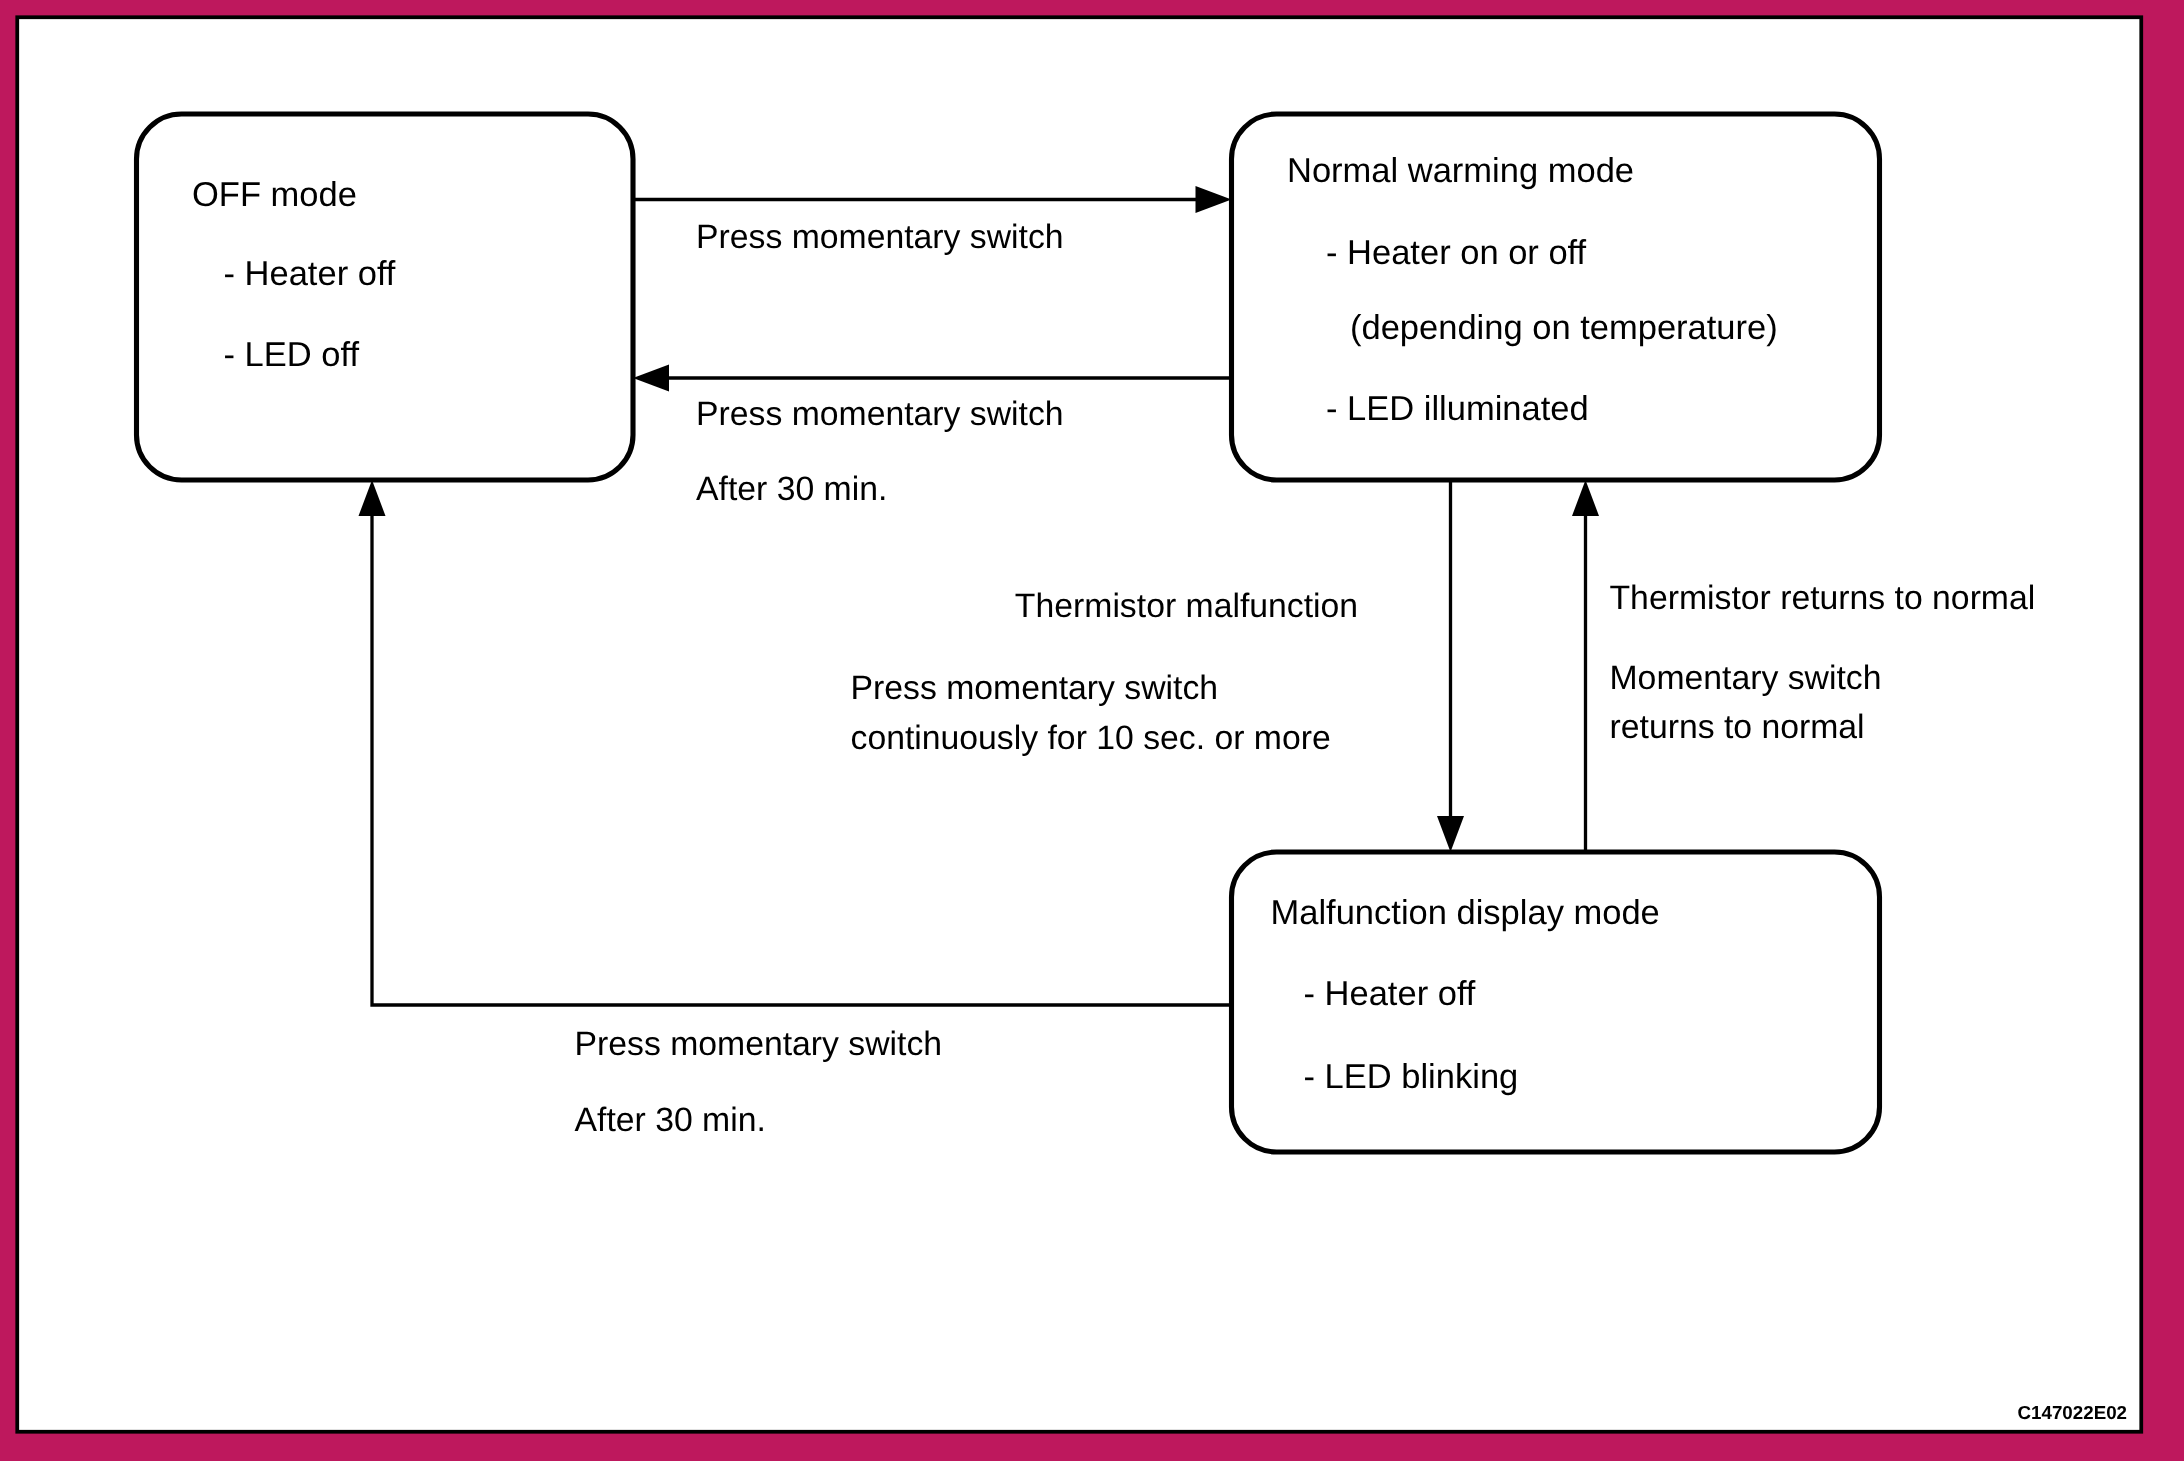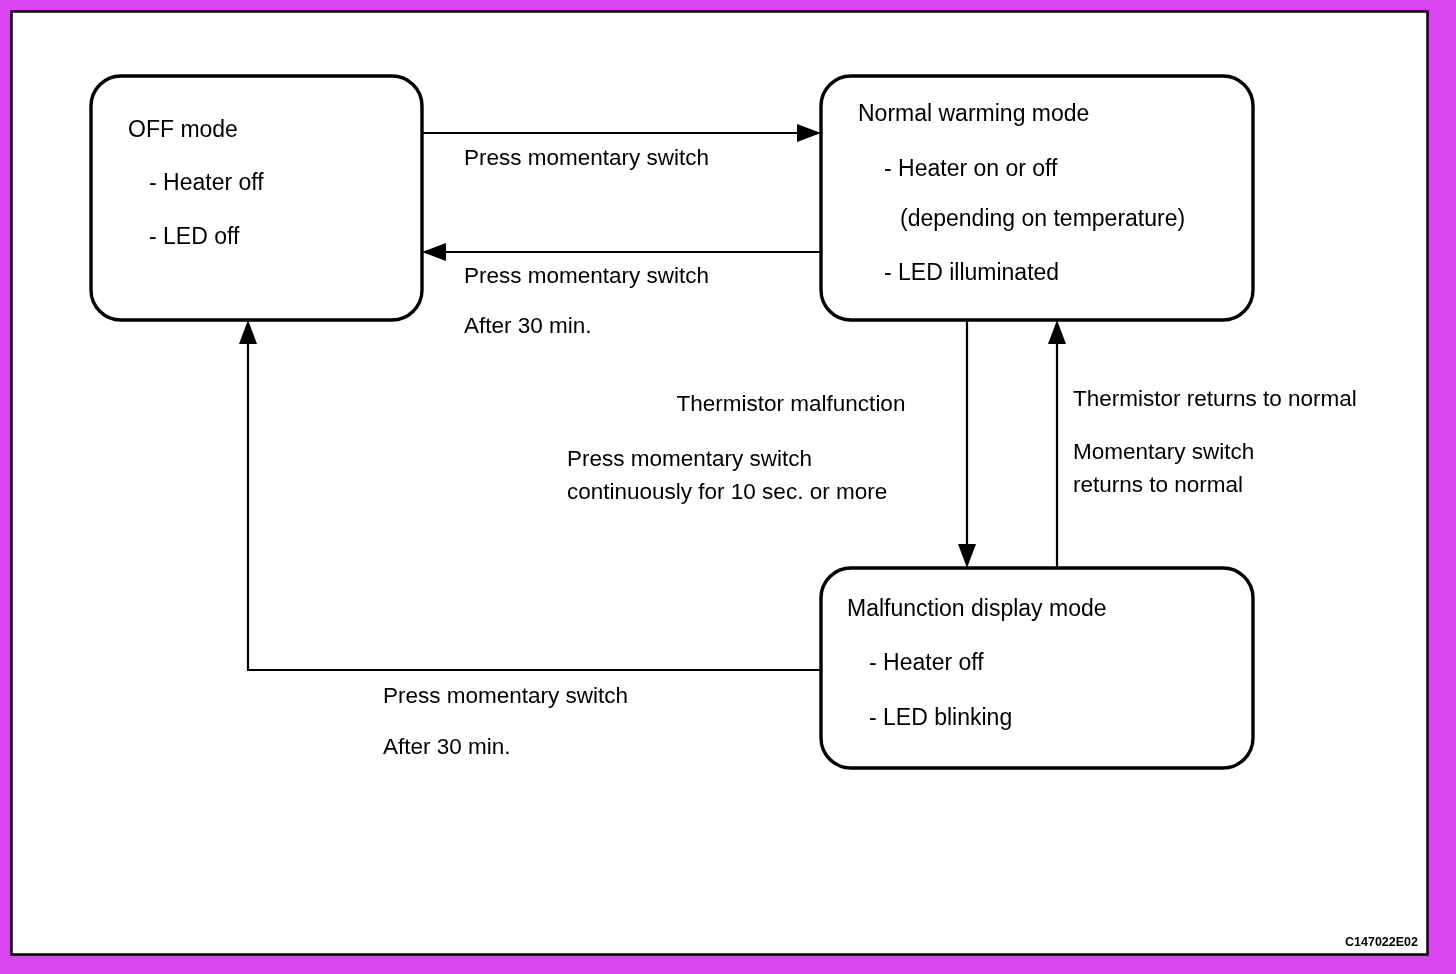--- a/index.html
+++ b/index.html
@@ -10,21 +10,21 @@
   body {
     width: 1456px;
     height: 974px;
     font-family: "Liberation Sans", sans-serif;
     overflow: hidden;
   }
   #diagram-root {
     position: relative;
     width: 1456px;
     height: 974px;
-    background: #d946ef;
+    background: #be185d;
   }
   svg.diagram {
     display: block;
     width: 1456px;
     height: 974px;
   }
   .frame-rect {
     fill: #ffffff;
     stroke: #000000;
     stroke-width: 2.5;

